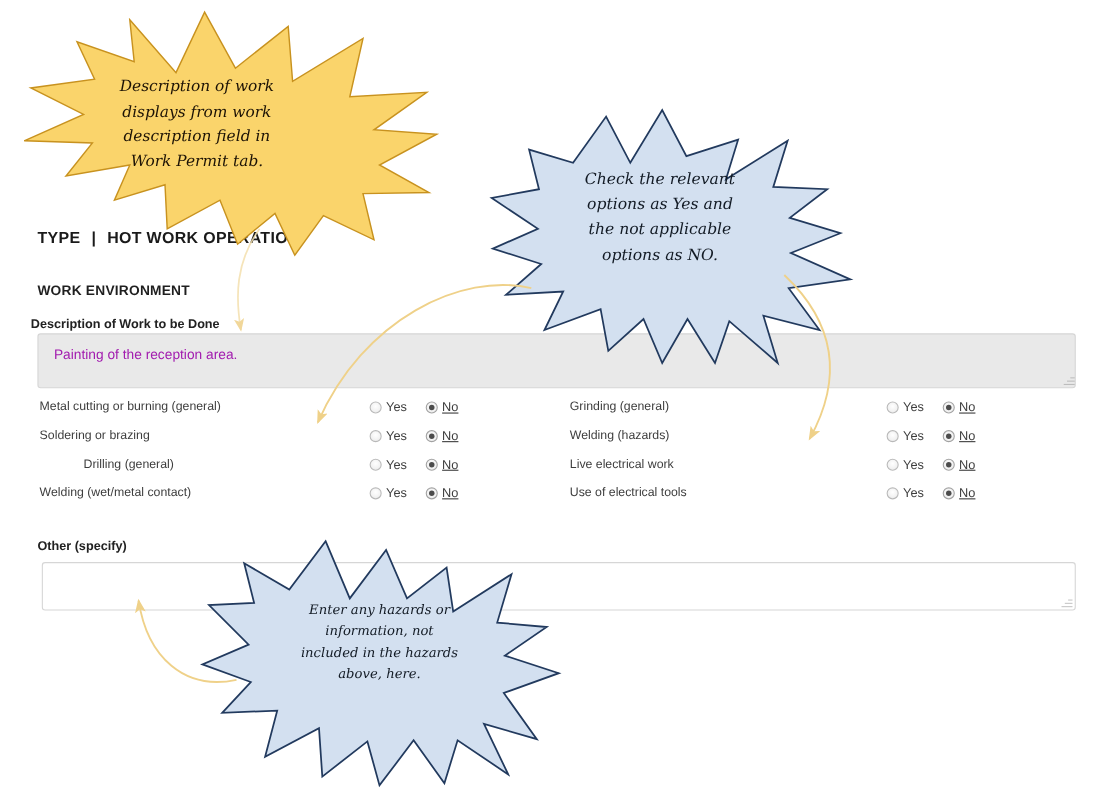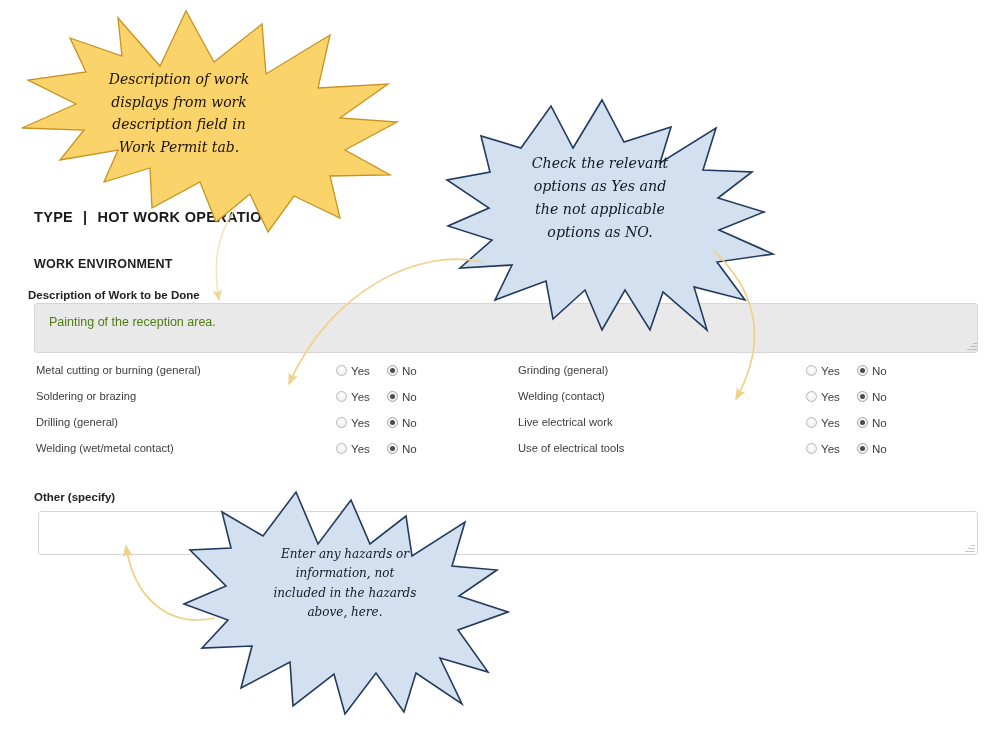--- a/index.html
+++ b/index.html
@@ -38,21 +38,21 @@
   .ta{
     position:absolute;box-sizing:border-box;
     border:1px solid #d6d6d6;border-radius:3px;
     font-family:"Liberation Sans", sans-serif;
     font-size:12.5px;color:#444;
     padding:11px 10px 0 14px;
     overflow:hidden;
   }
   .ta-desc{
     left:34px;top:303px;width:944px;height:50px;
-    background:#e9e9e9;color:#4d7c0f;
+    background:#e9e9e9;color:#a21caf;
   }
   .ta-other{
     left:38px;top:511px;width:940px;height:44px;
     background:#ffffff;
   }
   .resize-grip{
     position:absolute;right:2px;bottom:2px;width:11px;height:11px;
     pointer-events:none;opacity:.55;
   }
   .resize-grip i{
@@ -65,21 +65,21 @@
   
   .haz{
     position:absolute;font-size:11.2px;color:#3d3d3d;white-space:nowrap;
   }
   .haz-col-l{left:36px;}
   .haz-col-r{left:502px;margin-left:16px;}
   .radios{position:absolute;display:flex;align-items:center;}
   .radios.col-l{left:336px;}
   .radios.col-r{left:806px;}
   .opt{display:flex;align-items:center;font-size:11.6px;color:#3d3d3d;}
-  .opt + .opt{margin-left:17px;}
+  .opt + .opt{margin-left:17px;text-decoration:underline;}
   .rb{
     width:11px;height:11px;border-radius:50%;
     box-sizing:border-box;margin-right:4px;
     border:1px solid #b9b9b9;
     background:radial-gradient(circle at 50% 38%, #ffffff 0%, #f2f2f2 60%, #e2e2e2 100%);
     position:relative;flex:0 0 auto;
   }
   .rb.on{
     border:1px solid #a2a2a2;
     background:radial-gradient(circle at 50% 38%, #fbfbfb 0%, #f0f0f0 70%, #dedede 100%);
@@ -143,21 +143,21 @@
         <div class="radios col-l" style="top: 391px;">
           <label class="opt">
             <span class="rb"></span>
             <span class="lab">Yes</span>
           </label>
           <label class="opt">
             <span class="rb on"></span>
             <span class="lab">No</span>
           </label>
         </div>
-        <div class="haz haz-col-l" style="top: 416px;">Drilling (general)</div>
+        <div class="haz haz-col-l" style="top: 416px; margin-left: 40px;">Drilling (general)</div>
         <div class="radios col-l" style="top: 417px;">
           <label class="opt">
             <span class="rb"></span>
             <span class="lab">Yes</span>
           </label>
           <label class="opt">
             <span class="rb on"></span>
             <span class="lab">No</span>
           </label>
         </div>
@@ -178,21 +178,21 @@
         <div class="radios col-r" style="top: 365px;">
           <label class="opt">
             <span class="rb"></span>
             <span class="lab">Yes</span>
           </label>
           <label class="opt">
             <span class="rb on"></span>
             <span class="lab">No</span>
           </label>
         </div>
-        <div class="haz haz-col-r" style="top: 390px;">Welding (contact)</div>
+        <div class="haz haz-col-r" style="top: 390px;">Welding (hazards)</div>
         <div class="radios col-r" style="top: 391px;">
           <label class="opt">
             <span class="rb"></span>
             <span class="lab">Yes</span>
           </label>
           <label class="opt">
             <span class="rb on"></span>
             <span class="lab">No</span>
           </label>
         </div>

